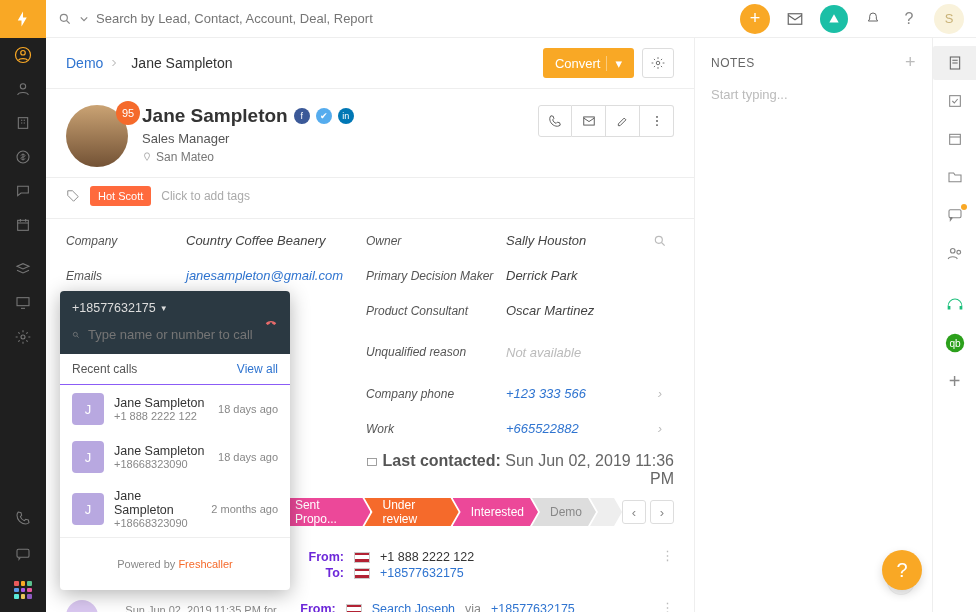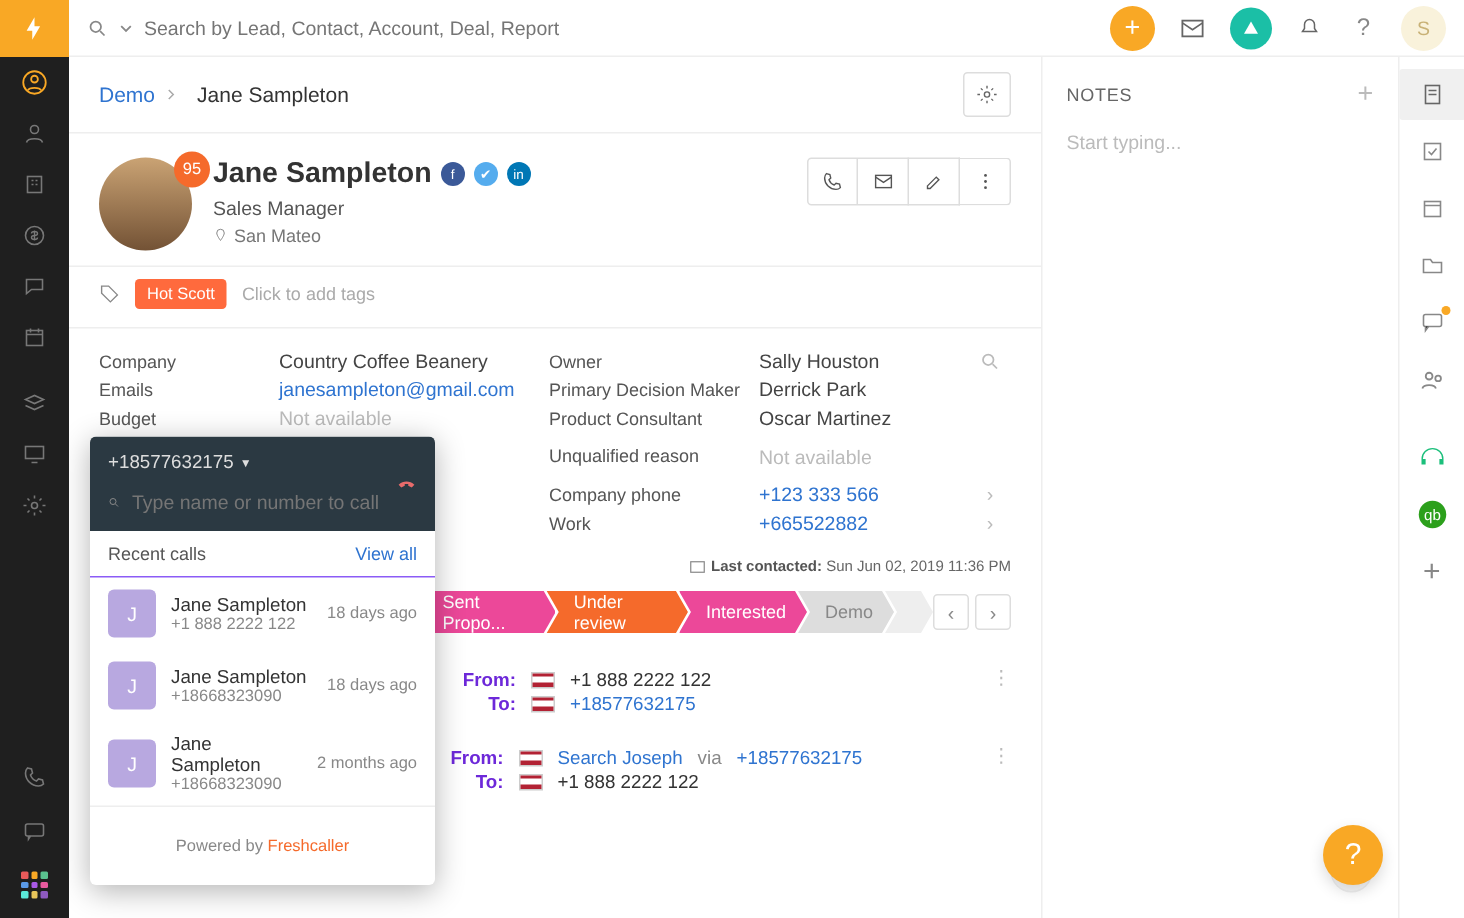--- a/index.html
+++ b/index.html
@@ -75,30 +75,30 @@
   .ha-btn { width:34px; height:32px; border:1px solid #ddd; display:flex; align-items:center; justify-content:center; color:#555; cursor:pointer; }
   .ha-btn:first-child { border-radius:3px 0 0 3px; }
   .ha-btn:last-child { border-radius:0 3px 3px 0; }
   .ha-btn + .ha-btn { border-left:none; }
 
   .tags-row { display:flex; align-items:center; gap:10px; padding:8px 20px 12px; border-bottom:1px solid #eee; }
   .tag-pill { background:#ff6a3d; color:#fff; font-size:11px; padding:4px 8px; border-radius:3px; }
   .tag-hint { color:#aaa; font-size:12px; cursor:pointer; }
 
   
-  .details { padding:14px 20px 10px; display:grid; grid-template-columns: 120px 180px 140px 1fr 28px; row-gap:4px; align-items:center; font-size:13px; position:relative; }
+  .details { padding:14px 20px 10px; display:grid; grid-template-columns: 120px 180px 140px 1fr 28px; row-gap:20px; align-items:center; font-size:13px; position:relative;font-style:italic; }
   .fld-label { color:#555; font-size:12px; }
   .fld-val { color:#444; }
   .link { color:#2f74d0; }
   .muted { color:#bbb; }
   .chev { color:#bbb; justify-self:center; cursor:pointer; }
   .search-fld { color:#bbb; }
 
   
-  .meta-row { padding:6px 20px 0 300px; text-align:right; color:#666; font-size:10px; }
+  .meta-row { padding:6px 20px 0 300px; text-align:right; color:#666; font-size:16px; }
   .meta-row .lab { font-weight:600; color:#555; }
   .pipeline { padding:10px 20px 0; display:flex; align-items:center; gap:0; }
   .stage { height:28px; padding:0 14px 0 18px; display:flex; align-items:center; font-size:12px; color:#fff; position:relative; clip-path: polygon(0 0, calc(100% - 8px) 0, 100% 50%, calc(100% - 8px) 100%, 0 100%, 8px 50%); margin-left:-6px; }
   .stage.first { clip-path: polygon(0 0, calc(100% - 8px) 0, 100% 50%, calc(100% - 8px) 100%, 0 100%); margin-left:0; }
   .stage.s1, .stage.s2 { background:#ec4899; }
   .stage.s3 { background:#f56a2b; }
   .stage.s4 { background:#ddd; color:#888; }
   .stage.s5 { background:#eee; }
   .pipe-nav { margin-left:auto; display:flex; gap:4px; }
   .pn { width:24px; height:24px; border:1px solid #ddd; display:flex; align-items:center; justify-content:center; color:#888; cursor:pointer; border-radius:3px; }
@@ -276,20 +276,24 @@
 
       <div class="center">
 
         <div class="crumb-row">
           <span class="crumb">Demo</span>
           <svg width="22" height="12" viewBox="0 0 24 24">
               <path d="M9 6l6 6-6 6" fill="none" stroke="#aaa" stroke-width="2"></path>
             </svg>
           <span class="crumb-current">Jane Sampleton</span>
           <div class="actions">
+            <button class="convert-btn">
+              <span>Convert</span>
+              <span class="convert-caret">▾</span>
+            </button>
             <div class="gear-btn">
                 <svg width="14" height="14" viewBox="0 0 24 24">
                   <circle cx="12" cy="12" r="3" fill="none" stroke="#666" stroke-width="1.6"></circle>
                   <path d="M12 2v3M12 19v3M4 12H1M23 12h-3M5 5l2 2M17 17l2 2M19 5l-2 2M7 17l-2 2" stroke="#666" stroke-width="1.6"></path>
                 </svg>
               </div>
           </div>
         </div>
 
         <div class="lead-header">

